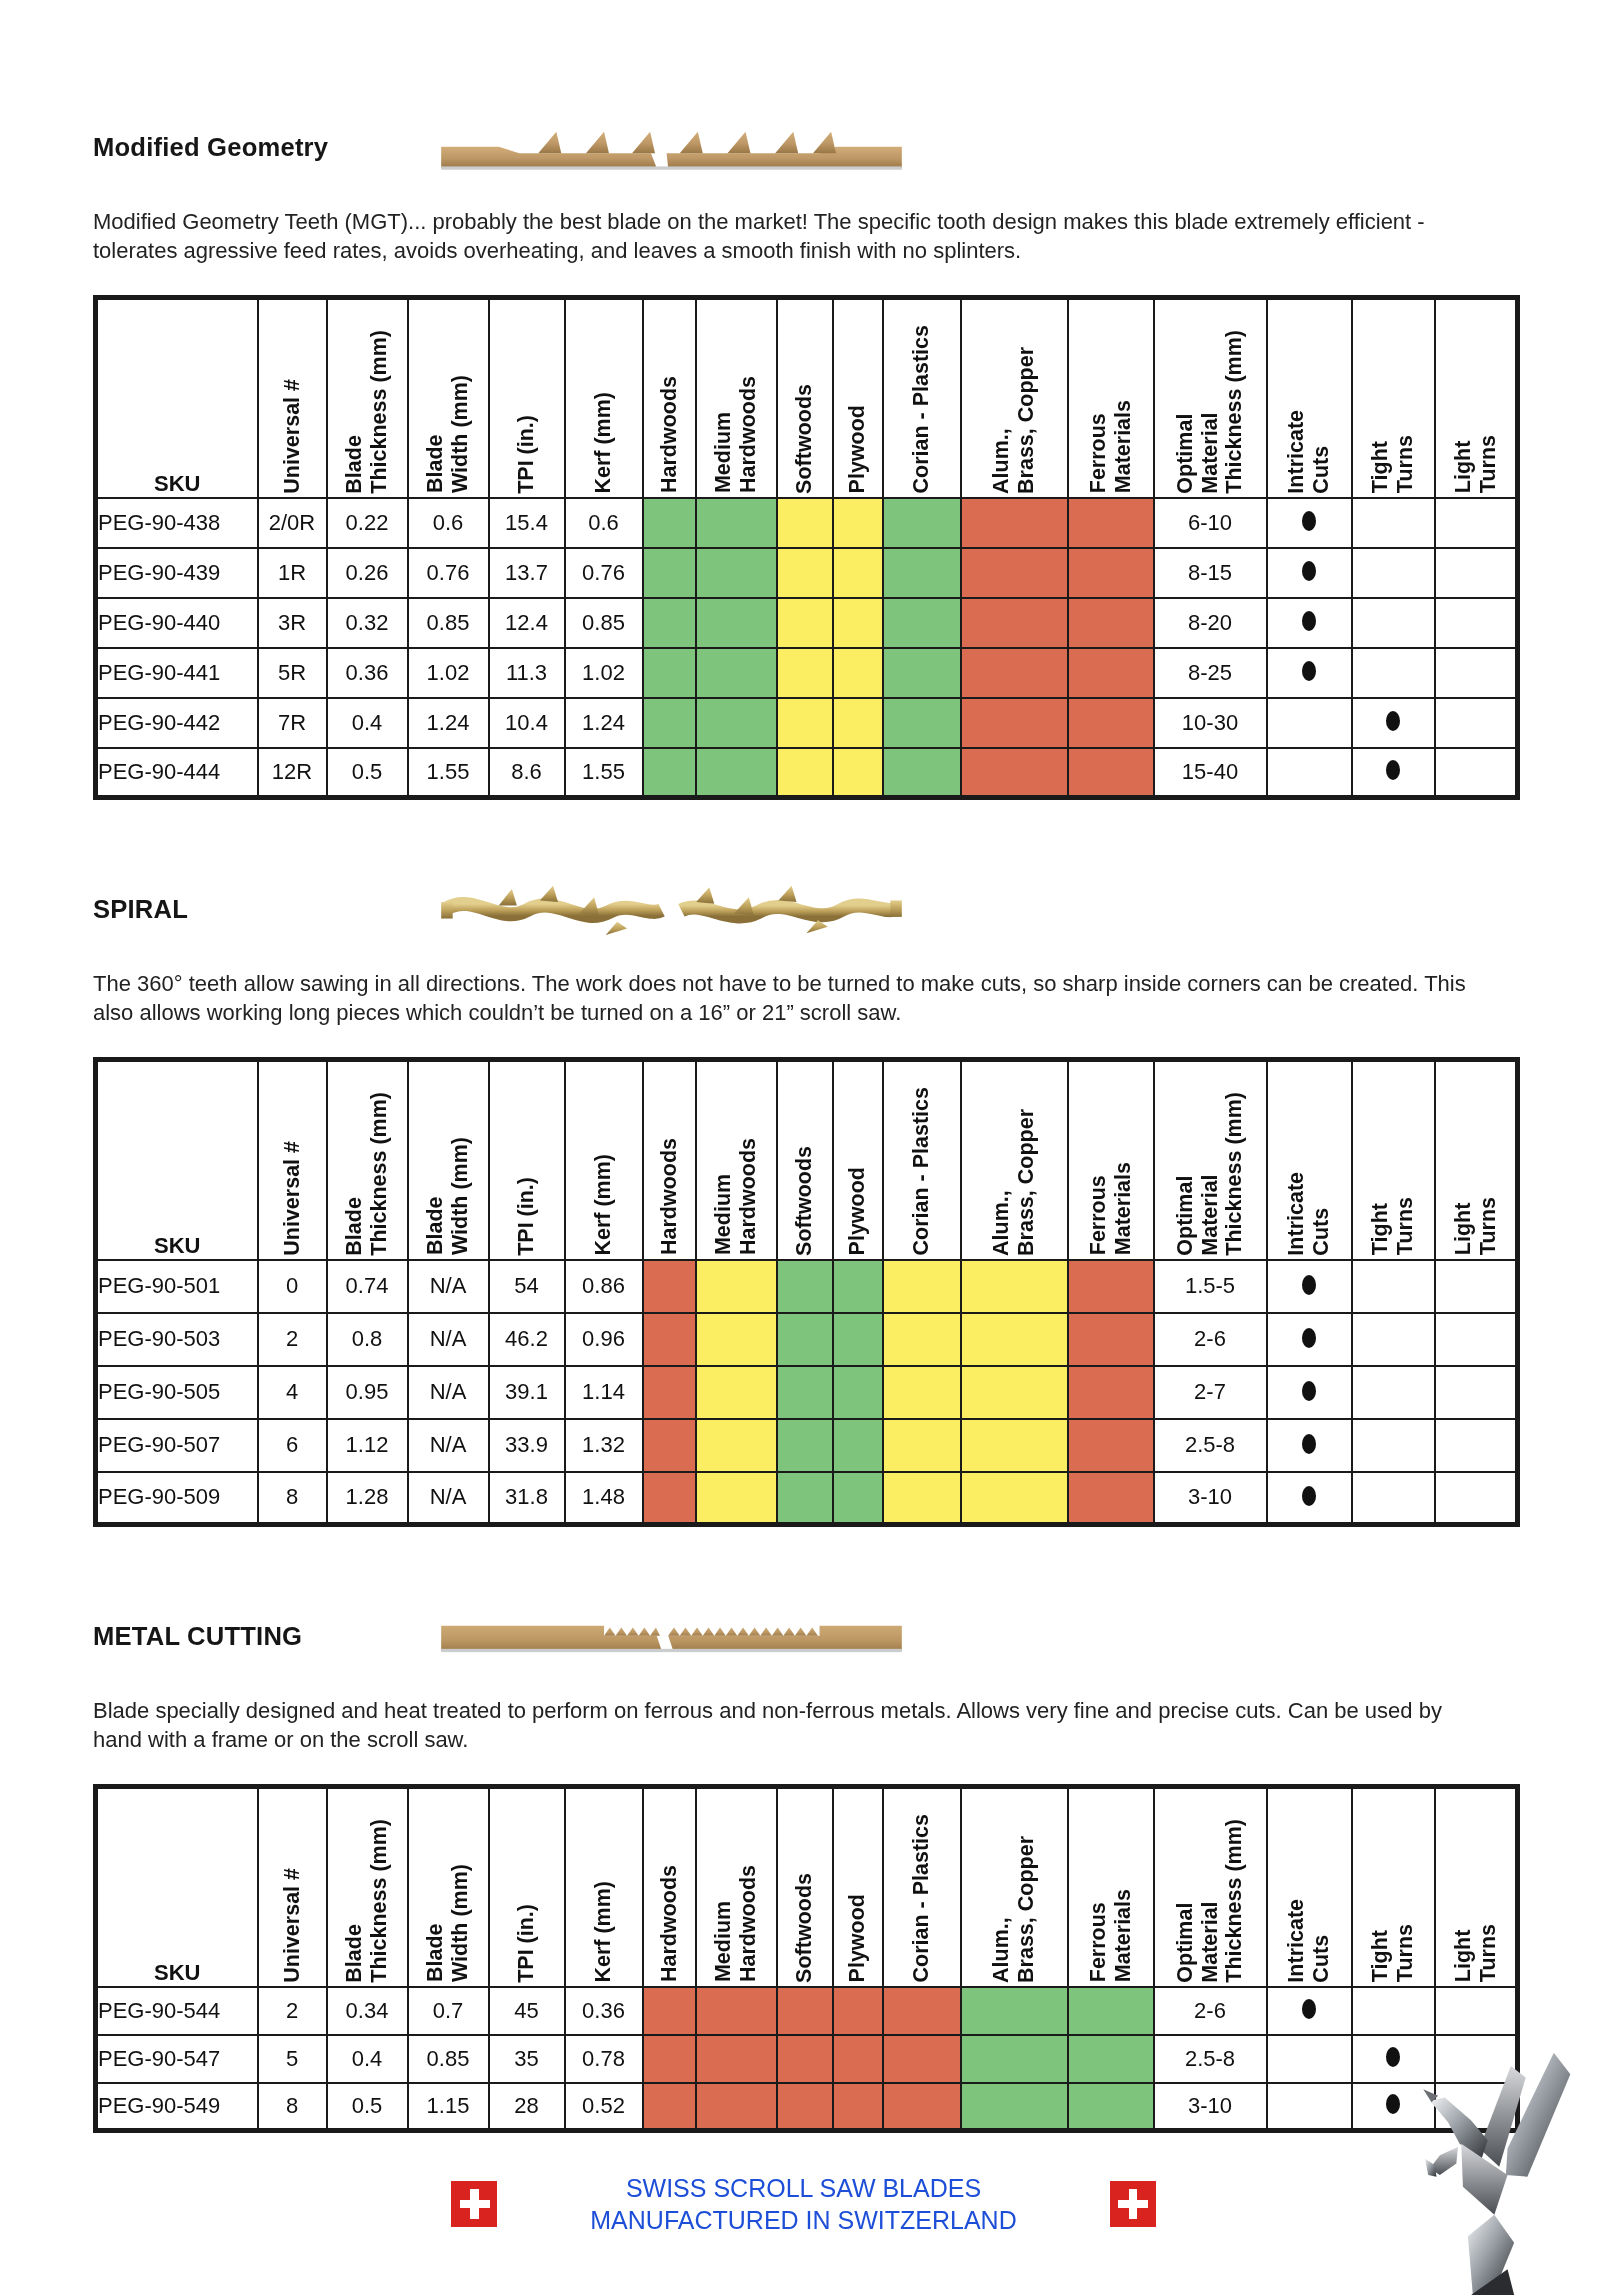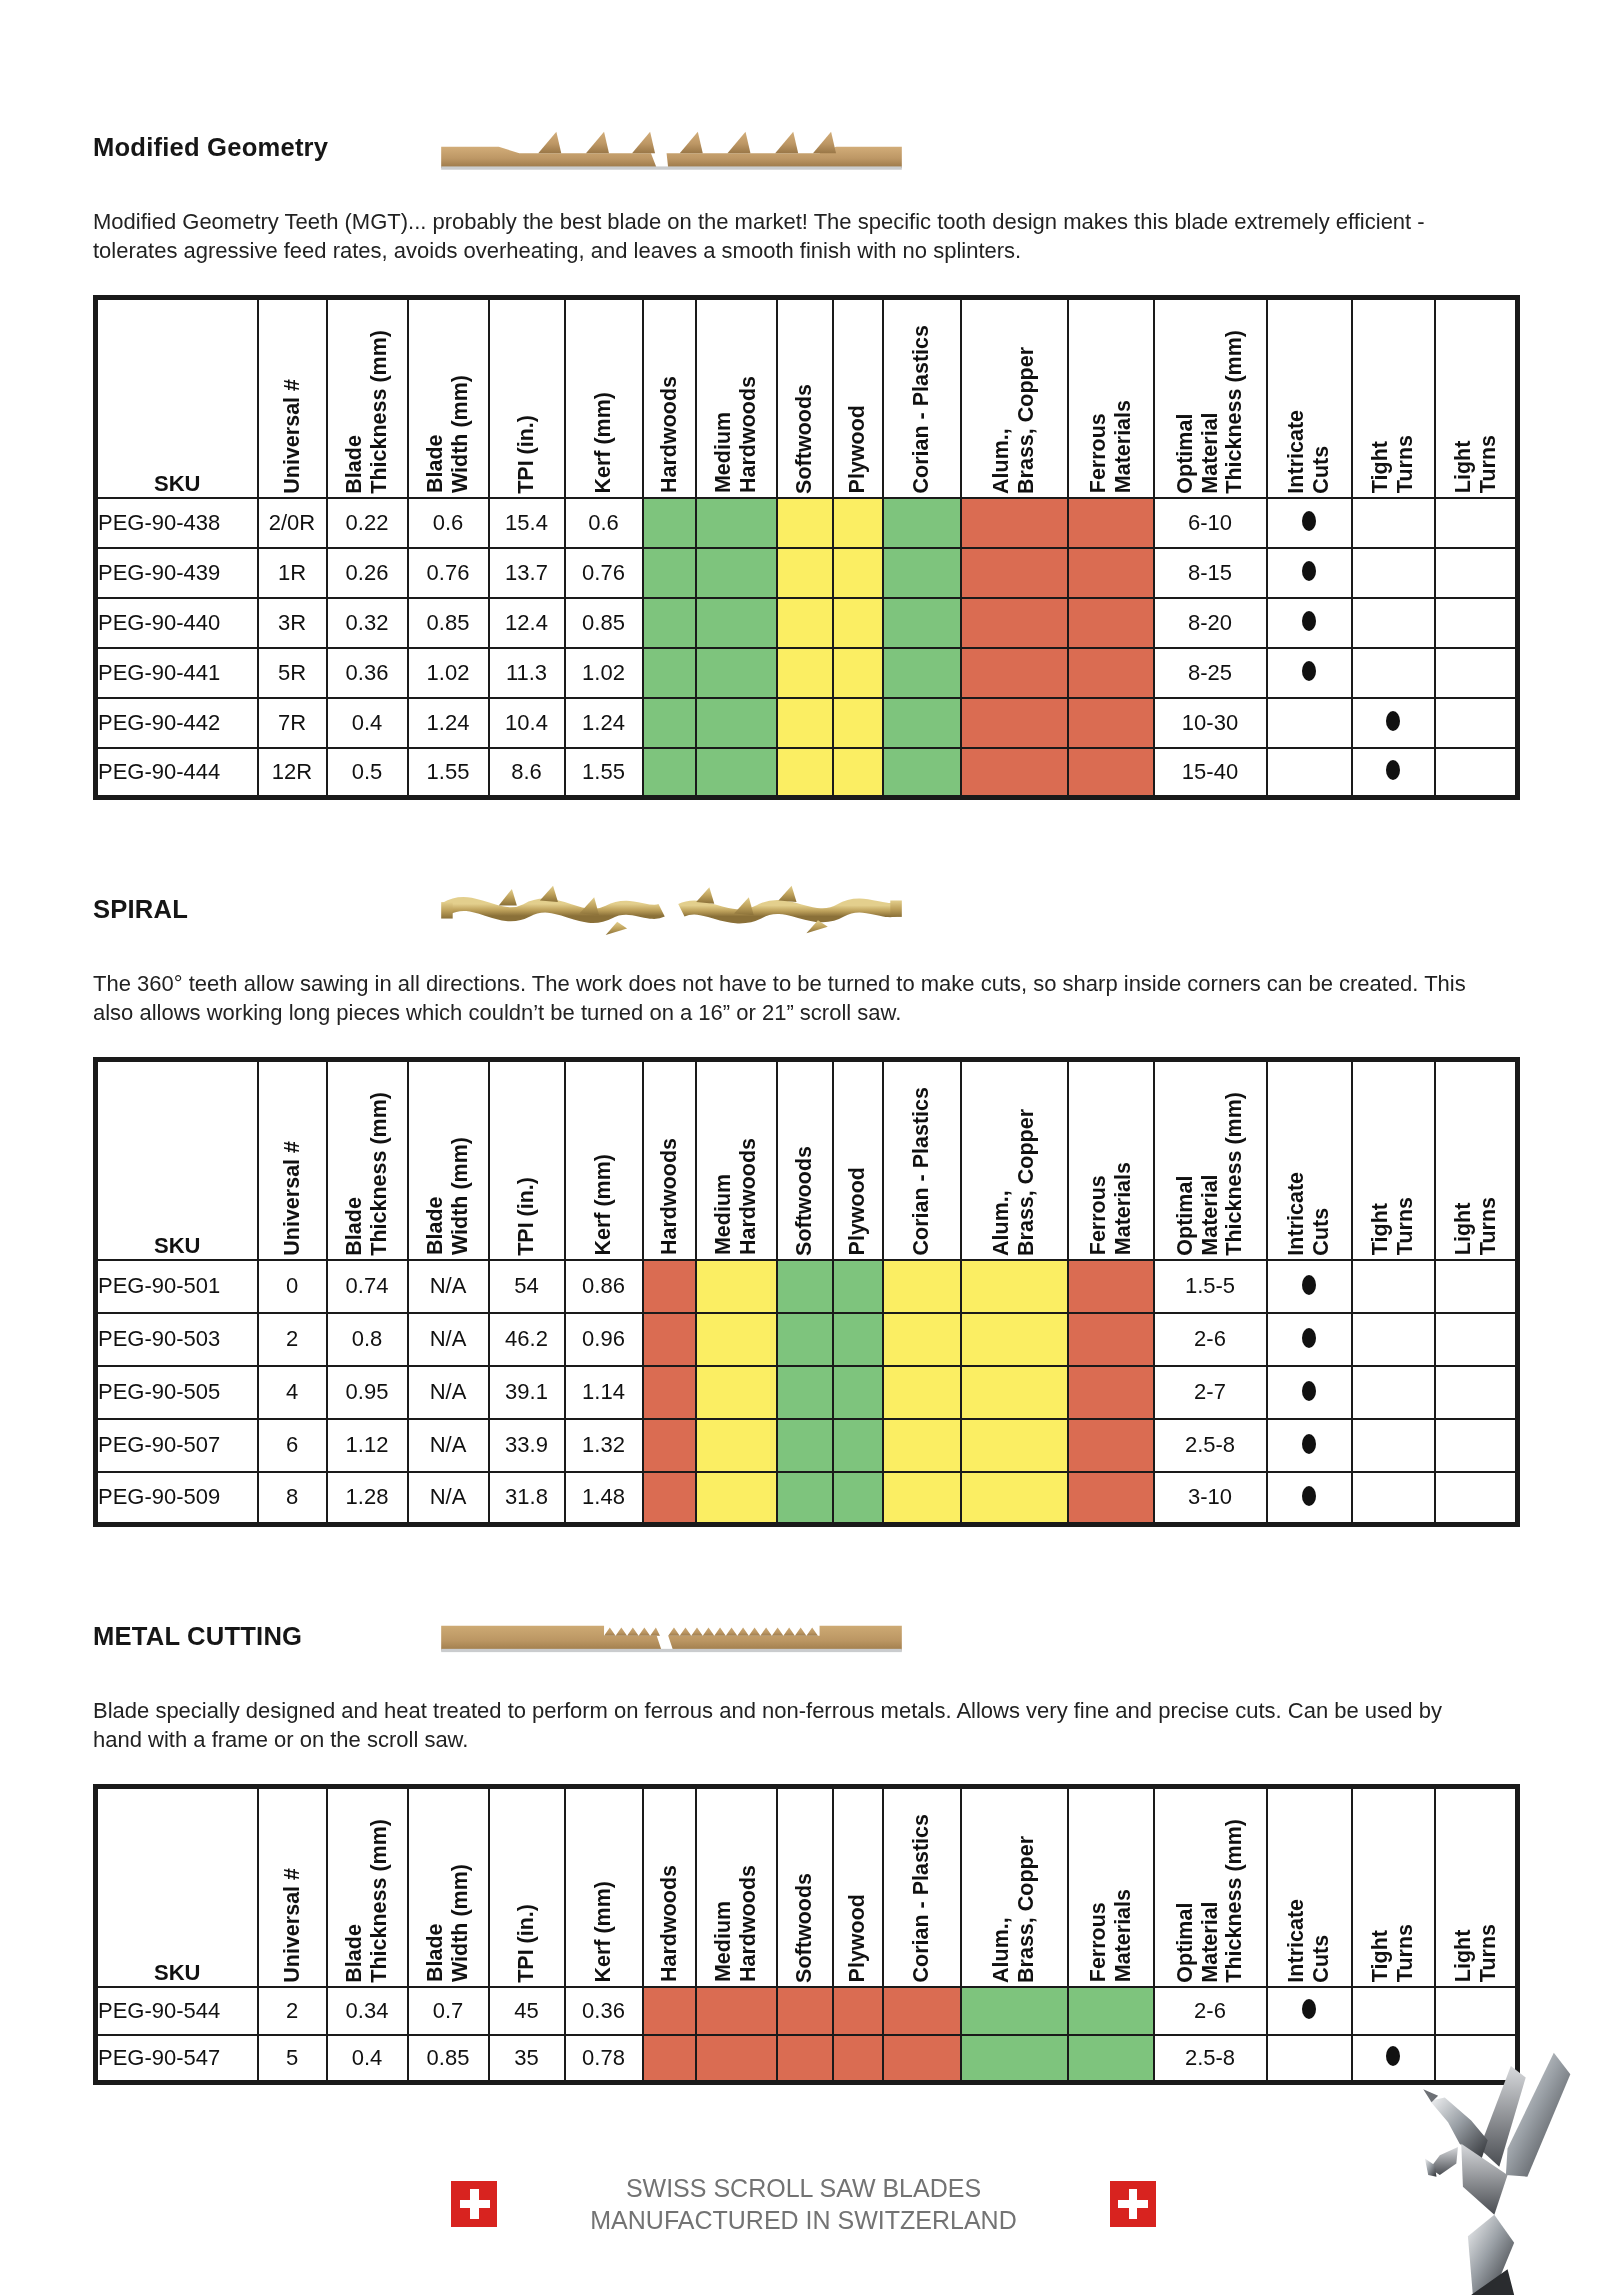--- a/index.html
+++ b/index.html
@@ -33,21 +33,21 @@
   .t3 tbody td { height:48px; }
   .c-sku { font-weight:normal; font-size:22px; text-align:left; }
   .c-num { font-size:22px; text-align:center; }
   .c-dot { text-align:center; vertical-align:middle; }
   .dot { display:inline-block; width:14px; height:20px; border-radius:50%; background:#111; }
 
   .footer {
     position:absolute; left:0; bottom:59px; width:1607px;
     display:flex; align-items:center; justify-content:center; gap:93px;
   }
-  .footer-text { text-align:center; font-size:25px; line-height:32px; color:#737373; }
+  .footer-text { text-align:center; font-size:25px; line-height:32px; color:#1d4ed8; }
   .flag { position:relative; width:46px; height:46px; background:var(--flag-red,#d8231f); display:inline-block; flex:none; }
   .flag .cv { position:absolute; left:19px; top:8.3px; width:8.3px; height:30px; background:#fff; }
   .flag .ch { position:absolute; left:8.3px; top:19px; width:30px; height:8.3px; background:#fff; }
 
   .pegas { position:absolute; right:35px; bottom:0; }
 </style>
 </head>
 <body>
 
 <div class="content">
@@ -525,20 +525,39 @@
             <td class="c-mat" style="background: rgb(218, 108, 82);"></td>
             <td class="c-mat" style="background: rgb(218, 108, 82);"></td>
             <td class="c-mat" style="background: rgb(218, 108, 82);"></td>
             <td class="c-mat" style="background: rgb(126, 196, 125);"></td>
             <td class="c-mat mat-r" style="background: rgb(126, 196, 125);"></td>
             <td class="c-num">2.5-8</td>
             <td class="c-dot"></td>
             <td class="c-dot"><span class="dot"></span></td>
             <td class="c-dot"></td>
           </tr>
+          <tr>
+            <td class="c-sku">PEG-90-549</td>
+            <td class="c-num">8</td>
+            <td class="c-num">0.5</td>
+            <td class="c-num">1.15</td>
+            <td class="c-num">28</td>
+            <td class="c-num">0.52</td>
+            <td class="c-mat mat-l mat-b" style="background: rgb(218, 108, 82);"></td>
+            <td class="c-mat mat-b" style="background: rgb(218, 108, 82);"></td>
+            <td class="c-mat mat-b" style="background: rgb(218, 108, 82);"></td>
+            <td class="c-mat mat-b" style="background: rgb(218, 108, 82);"></td>
+            <td class="c-mat mat-b" style="background: rgb(218, 108, 82);"></td>
+            <td class="c-mat mat-b" style="background: rgb(126, 196, 125);"></td>
+            <td class="c-mat mat-r mat-b" style="background: rgb(126, 196, 125);"></td>
+            <td class="c-num">3-10</td>
+            <td class="c-dot"></td>
+            <td class="c-dot"><span class="dot"></span></td>
+            <td class="c-dot"></td>
+          </tr>
         </tbody>
       </table>
   </section>
 
 </div>
 
 <div class="footer">
   <span class="flag">
       <span class="cv"></span>
       <span class="ch"></span>

